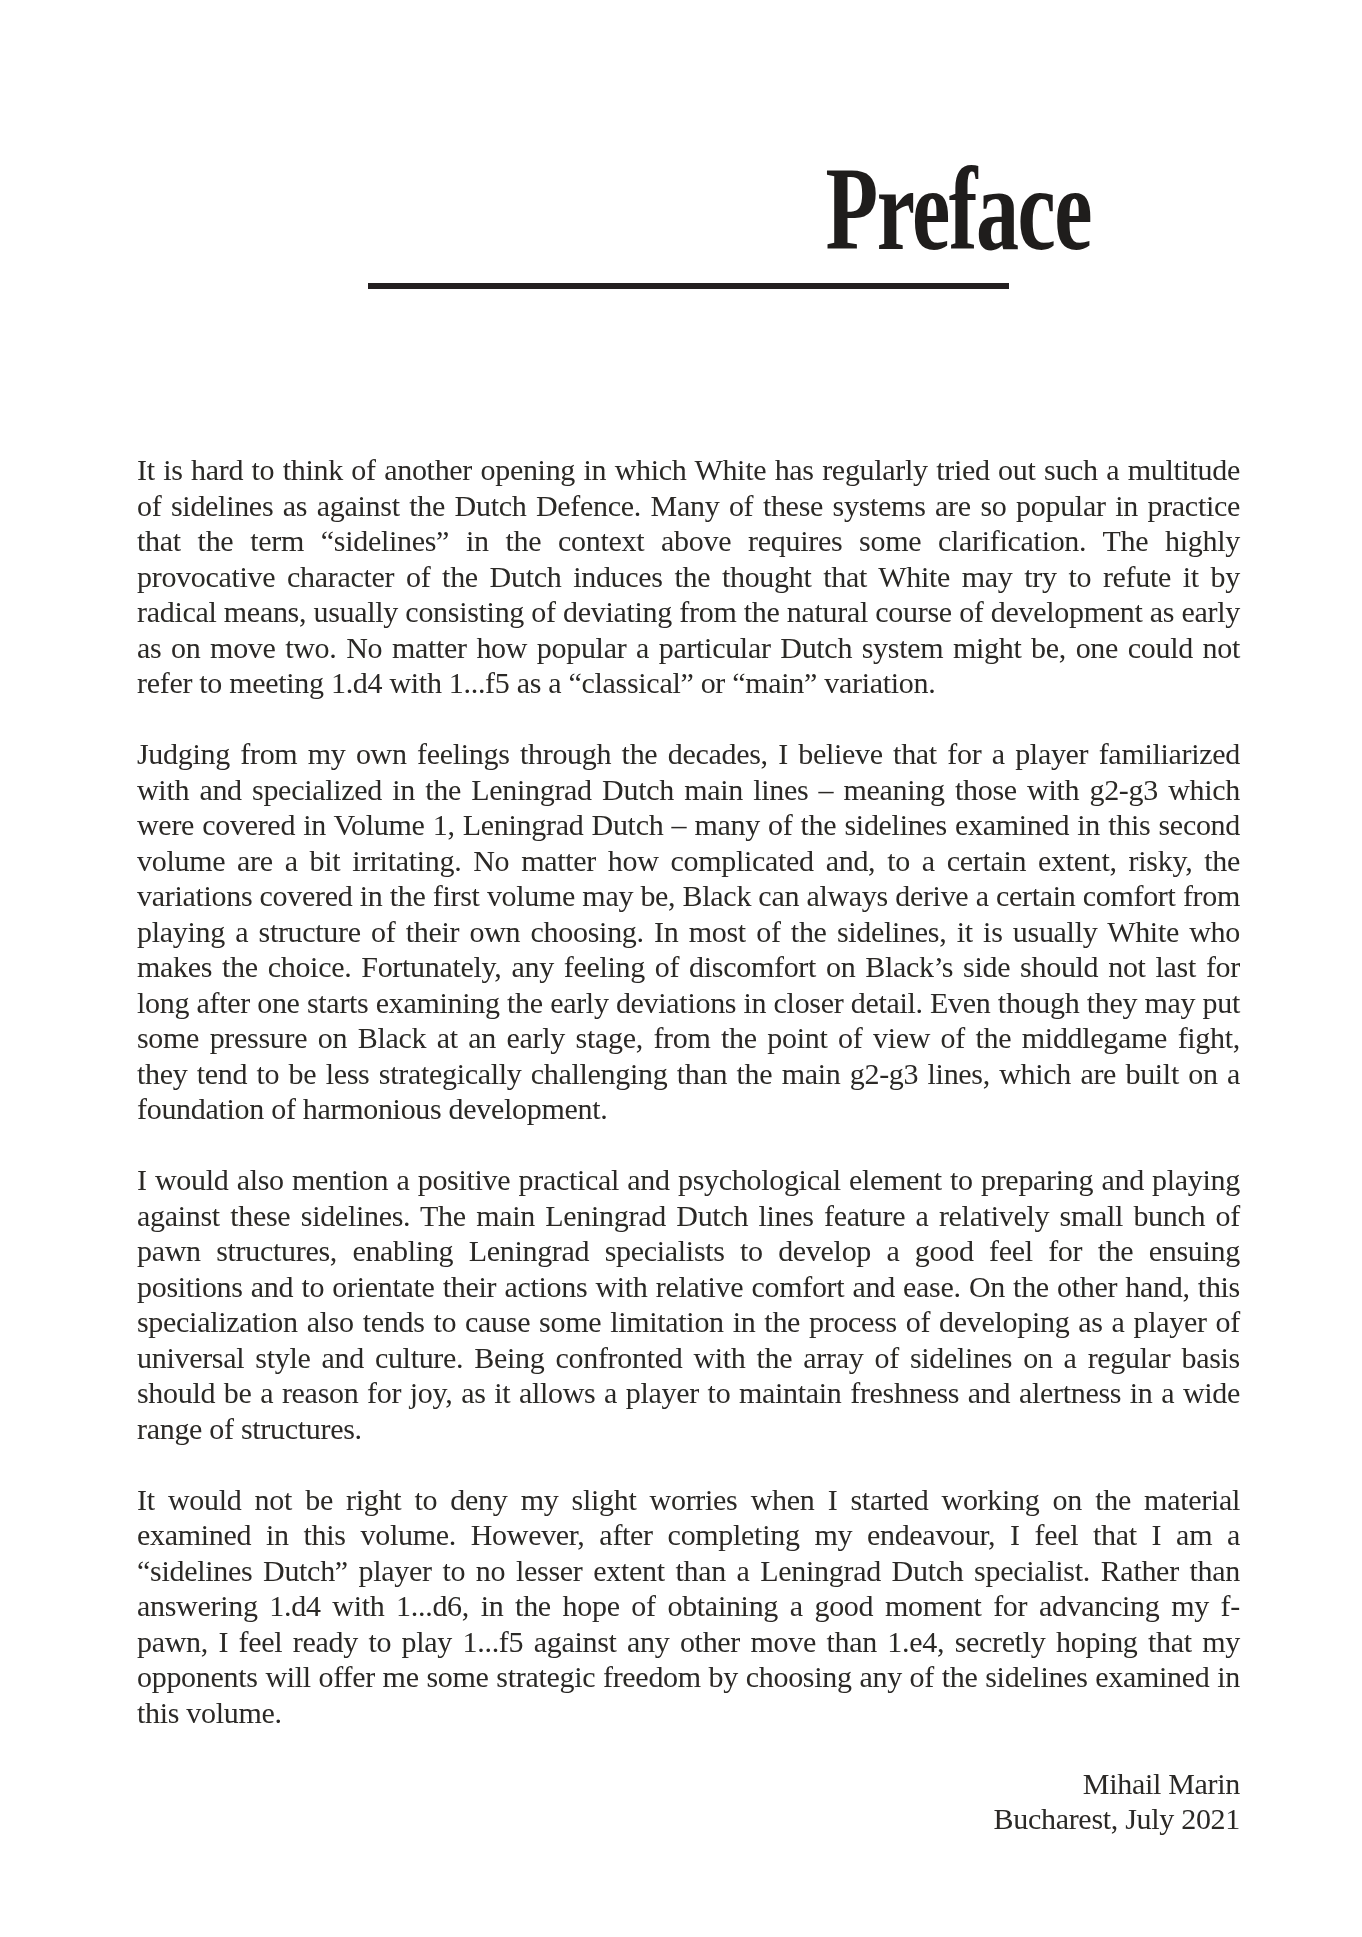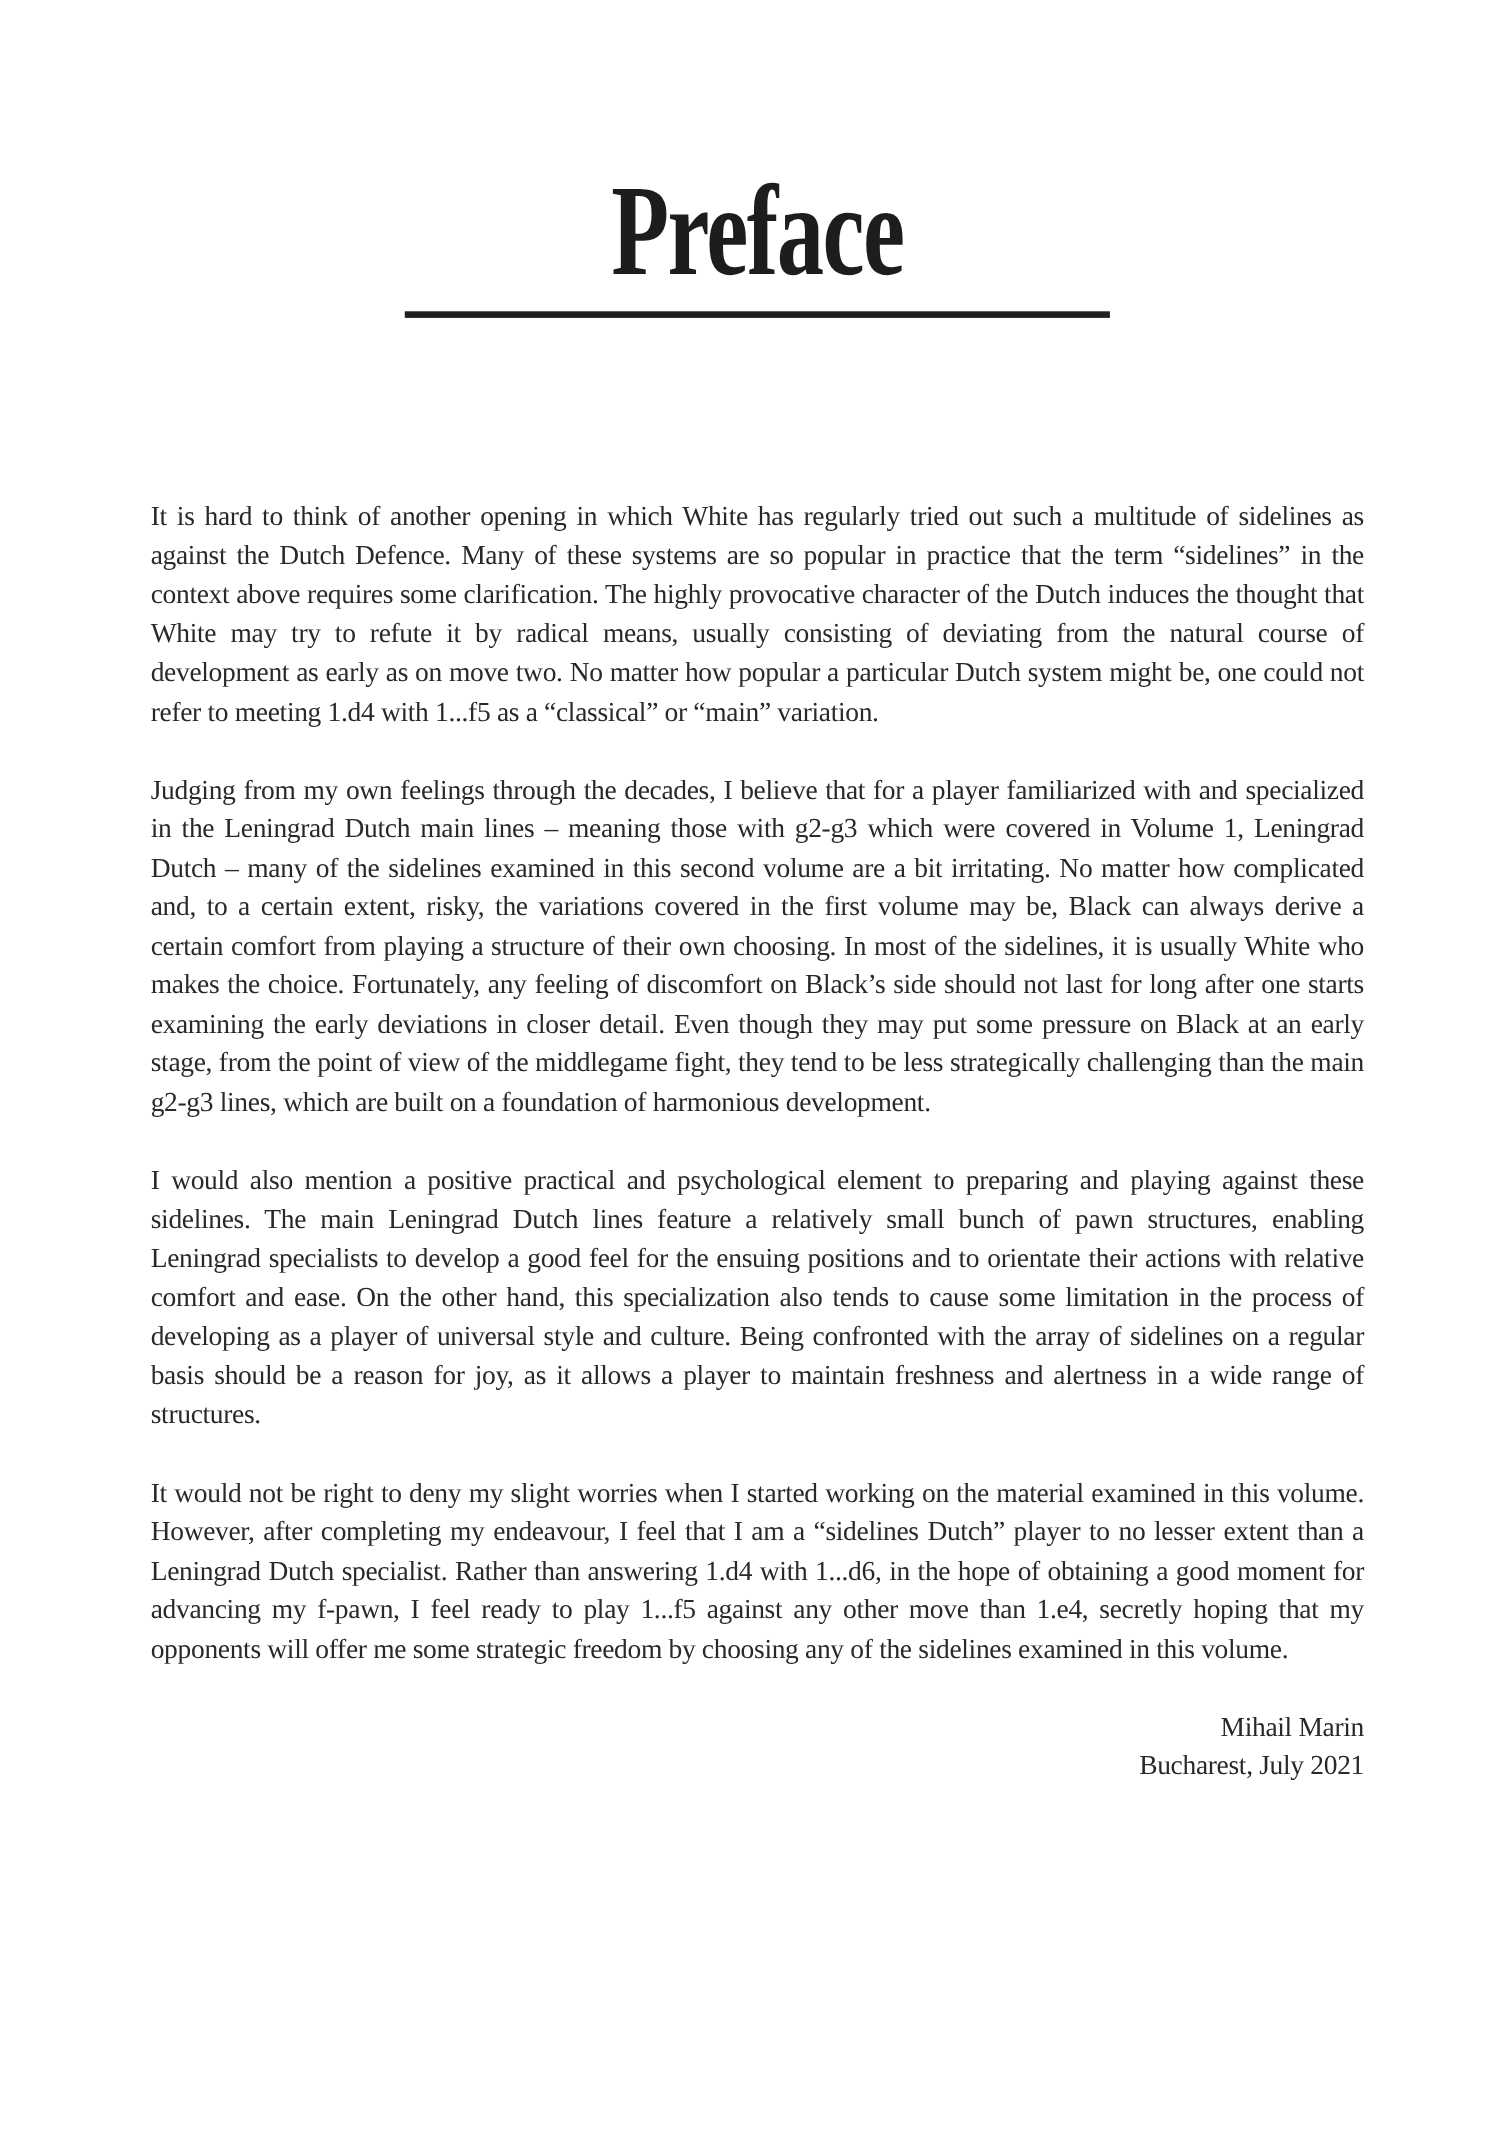--- a/index.html
+++ b/index.html
@@ -26,21 +26,21 @@
     position: absolute;
     left: 137px;
     top: 0;
     width: 1103px;
   }
   .title-wrap {
     position: absolute;
     top: 150px;
     left: 0;
     width: 1103px;
-    text-align: center;
+    text-align: right;
   }
   .page-title {
     margin: 0;
     font-size: 118px;
     line-height: 120px;
     font-weight: bold;
     color: #1f1d1c;
     transform: scaleX(0.73);
     transform-origin: 50% 50%;
     letter-spacing: -2px;
@@ -52,21 +52,21 @@
     left: 231px;          
     width: 641px;
     height: 6px;
     background: #231f20;
   }
   .body-text {
     position: absolute;
     top: 452px;
     left: 0;
     width: 1103px;
-    font-size: 25px;
+    font-size: 30px;
     line-height: 35.5px;
     letter-spacing: -0.3px;
     text-align: justify;
   }
   .body-text p {
     margin: 0 0 35.5px 0;
   }
   .book-italic {
   }
   .signature {

